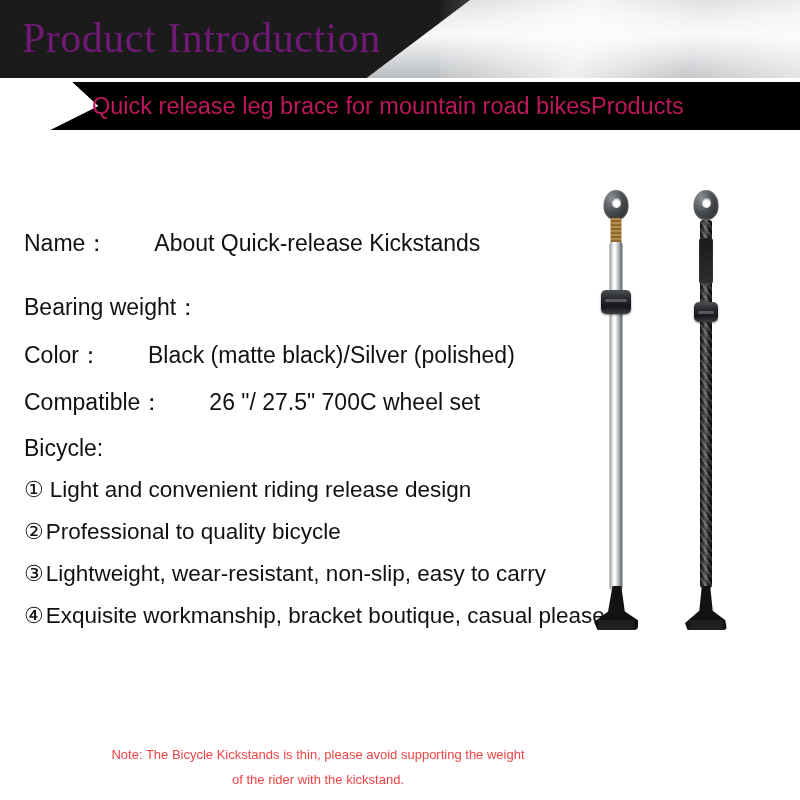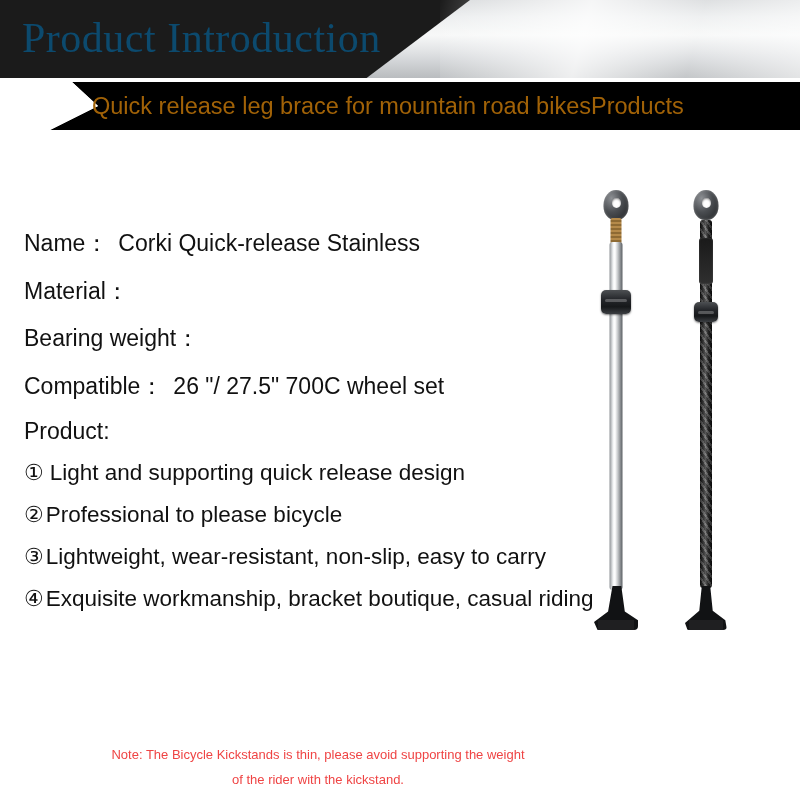--- a/index.html
+++ b/index.html
@@ -40,21 +40,21 @@
     top: 0;
     width: 470px;
     height: 78px;
     background: #1b1b1b;
     clip-path: polygon(0 0, 100% 0, 78% 100%, 0% 100%);
   }
   .header-title {
     position: absolute;
     left: 22px;
     top: 12px;
-    color: #0c4a6e;
+    color: #701a75;
     font-family: "Liberation Serif", serif;
     font-size: 42px;
     line-height: 52px;
     letter-spacing: 0.5px;
     white-space: nowrap;
   }
 
   
   .subtitle-bar {
     position: absolute;
@@ -74,39 +74,40 @@
     background: #ffffff;
     clip-path: polygon(0 0, 72px 0, 98px 50%, 50px 100%, 0 100%);
   }
   .subtitle-text {
     position: absolute;
     left: 92px;
     top: 82px;
     height: 48px;
     display: flex;
     align-items: center;
-    color: #a16207;
+    color: #be185d;
     font-size: 23.5px;
     white-space: nowrap;
   }
 
   
   .specs {
     position: absolute;
     left: 24px;
     top: 228px;
     width: 560px;
   }
   .spec-row {
     display: flex;
     align-items: baseline;
     font-size: 23px;
     color: #111111;
     margin-bottom: 16.5px;
     white-space: nowrap;
+    gap: 36px;
   }
   .spec-label {
     color: #111111;
   }
   .spec-value {
     margin-left: 10px;
     color: #111111;
   }
   .features-head {
     font-size: 23px;
@@ -300,58 +301,61 @@
 <div class="header-title">Product Introduction</div>
 
 <div class="subtitle-bar"></div>
 <div class="subtitle-white-wedge"></div>
 <div class="subtitle-text">Quick release leg brace for mountain road bikesProducts</div>
 
 <div class="specs">
 
   <div class="spec-row">
     <span class="spec-label">Name：</span>
-    <span class="spec-value">Corki Quick-release Stainless</span>
-  </div>
-
-
-  <div class="spec-row">
-    <span class="spec-label">Material：</span>
+    <span class="spec-value">About Quick-release Kickstands</span>
+  </div>
+
+
+  <div class="spec-row">
   </div>
 
   <div class="spec-row">
     <span class="spec-label">Bearing weight：</span>
   </div>
 
+  <div class="spec-row">
+    <span class="spec-label">Color：</span>
+    <span class="spec-value">Black (matte black)/Silver (polished)</span>
+  </div>
 
   <div class="spec-row">
     <span class="spec-label">Compatible：</span>
     <span class="spec-value">26 "/ 27.5" 700C wheel set</span>
   </div>
 
-  <div class="features-head">Product:</div>
+  <div class="features-head">Bicycle:</div>
 
   <div class="feature-row">
     <span class="feature-num feature-gap">①</span>
-    <span>Light and supporting quick release design</span>
+    <span>Light and convenient riding release design</span>
   </div>
 
   <div class="feature-row">
     <span class="feature-num">②</span>
-    <span>Professional to please bicycle</span>
+    <span>Professional to quality bicycle</span>
   </div>
 
   <div class="feature-row">
     <span class="feature-num">③</span>
     <span>Lightweight, wear-resistant, non-slip, easy to carry</span>
   </div>
 
   <div class="feature-row">
     <span class="feature-num">④</span>
-    <span>Exquisite workmanship, bracket boutique, casual riding</span>
+    <span>Exquisite workmanship, bracket boutique, casual please</span>
   </div>
 
 </div>
 
 <div class="product-area">
 
   <div class="stand silver">
     <div class="eyelet"></div>
     <div class="knurl"></div>
     <div class="tube silver"></div>

